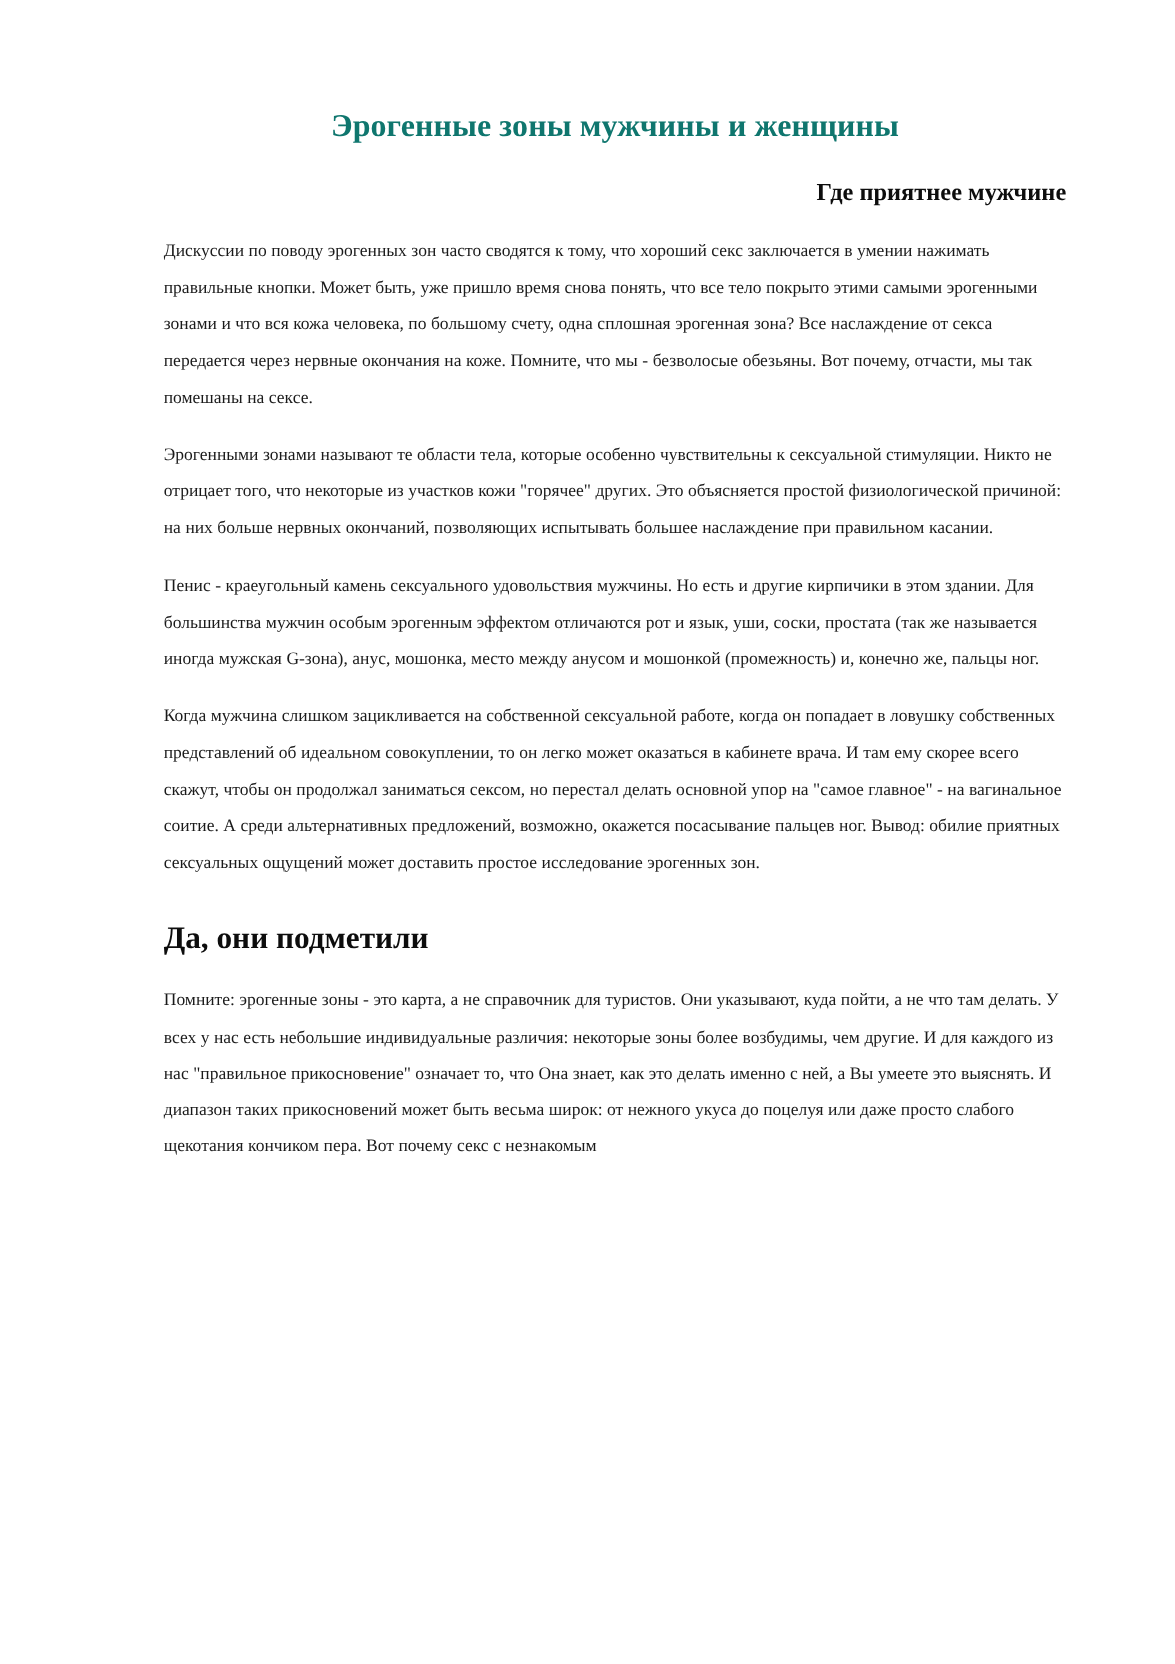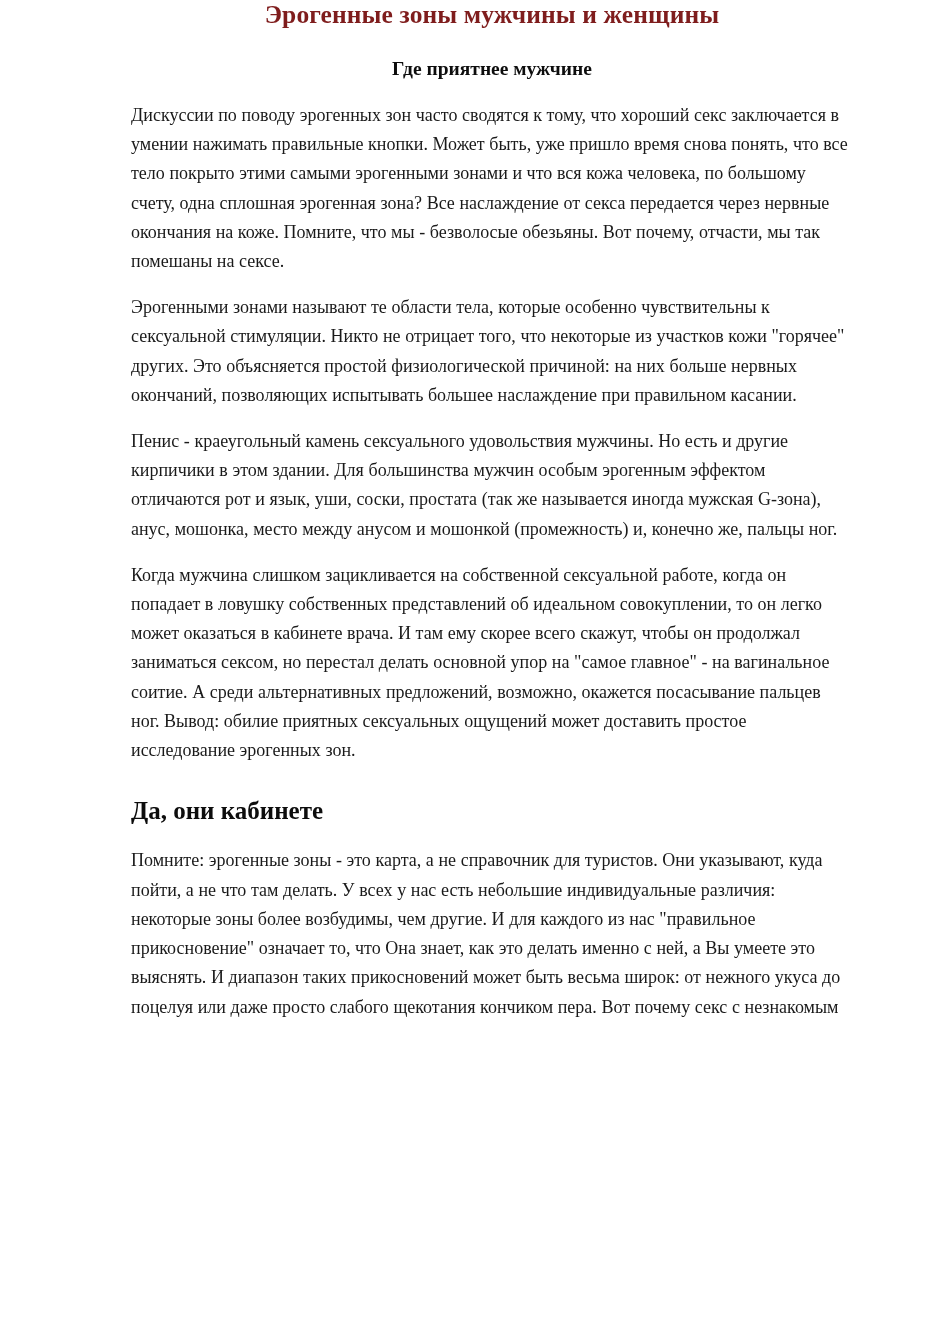--- a/index.html
+++ b/index.html
@@ -30,47 +30,48 @@
     left: 131px;
     top: 0;
     width: 722px;
   }
 
   .doc-title {
     font-size: 25.5px;
     font-weight: bold;
     text-align: center;
     margin: 0;
+    padding-top: 86px;
     line-height: 1.2;
     letter-spacing: 0.1px;
-    color: #7f1d1d;
+    color: #0f766e;
   }
 
   .heading-2 {
     font-size: 19.5px;
     font-weight: bold;
-    text-align: center;
+    text-align: right;
     margin: 0;
     padding-top: 26px;
     line-height: 1.25;
     color: #0d0d0d;
   }
 
   .heading-1 {
     font-size: 25px;
     font-weight: bold;
     text-align: left;
     margin: 0;
     padding-top: 30px;
     line-height: 1.25;
     color: #0d0d0d;
   }
 
   .para {
-    font-size: 18px;
+    font-size: 14px;
     line-height: 29.2px;
     text-align: left;
     margin: 0;
     padding-top: 17px;
     color: #1a1a1a;
     word-spacing: 0.1px;
   }
 
   .para.first-after-heading {
     padding-top: 20px;
@@ -88,18 +89,18 @@
 
     <p class="para first-after-heading">Дискуссии по поводу эрогенных зон часто сводятся к тому, что хороший секс заключается в умении нажимать правильные кнопки. Может быть, уже пришло время снова понять, что все тело покрыто этими самыми эрогенными зонами и что вся кожа человека, по большому счету, одна сплошная эрогенная зона? Все наслаждение от секса передается через нервные окончания на коже. Помните, что мы - безволосые обезьяны. Вот почему, отчасти, мы так помешаны на сексе.</p>
 
     <p class="para">Эрогенными зонами называют те области тела, которые особенно чувствительны к сексуальной стимуляции. Никто не отрицает того, что некоторые из участков кожи "горячее" других. Это объясняется простой физиологической причиной: на них больше нервных окончаний, позволяющих испытывать большее наслаждение при правильном касании.</p>
 
 
     <p class="para">Пенис - краеугольный камень сексуального удовольствия мужчины. Но есть и другие кирпичики в этом здании. Для большинства мужчин особым эрогенным эффектом отличаются рот и язык, уши, соски, простата (так же называется иногда мужская G-зона), анус, мошонка, место между анусом и мошонкой (промежность) и, конечно же, пальцы ног.</p>
 
     <p class="para">Когда мужчина слишком зацикливается на собственной сексуальной работе, когда он попадает в ловушку собственных представлений об идеальном совокуплении, то он легко может оказаться в кабинете врача. И там ему скорее всего скажут, чтобы он продолжал заниматься сексом, но перестал делать основной упор на "самое главное" - на вагинальное соитие. А среди альтернативных предложений, возможно, окажется посасывание пальцев ног. Вывод: обилие приятных сексуальных ощущений может доставить простое исследование эрогенных зон.</p>
 
-    <h2 class="heading-1">Да, они кабинете</h2>
+    <h2 class="heading-1">Да, они подметили</h2>
 
     <p class="para first-after-heading">Помните: эрогенные зоны - это карта, а не справочник для туристов. Они указывают, куда пойти, а не что там делать. У всех у нас есть небольшие индивидуальные различия: некоторые зоны более возбудимы, чем другие. И для каждого из нас "правильное прикосновение" означает то, что Она знает, как это делать именно с ней, а Вы умеете это выяснять. И диапазон таких прикосновений может быть весьма широк: от нежного укуса до поцелуя или даже просто слабого щекотания кончиком пера. Вот почему секс с незнакомым</p>
 
   </div>
 </div>
 
 </body></html>

